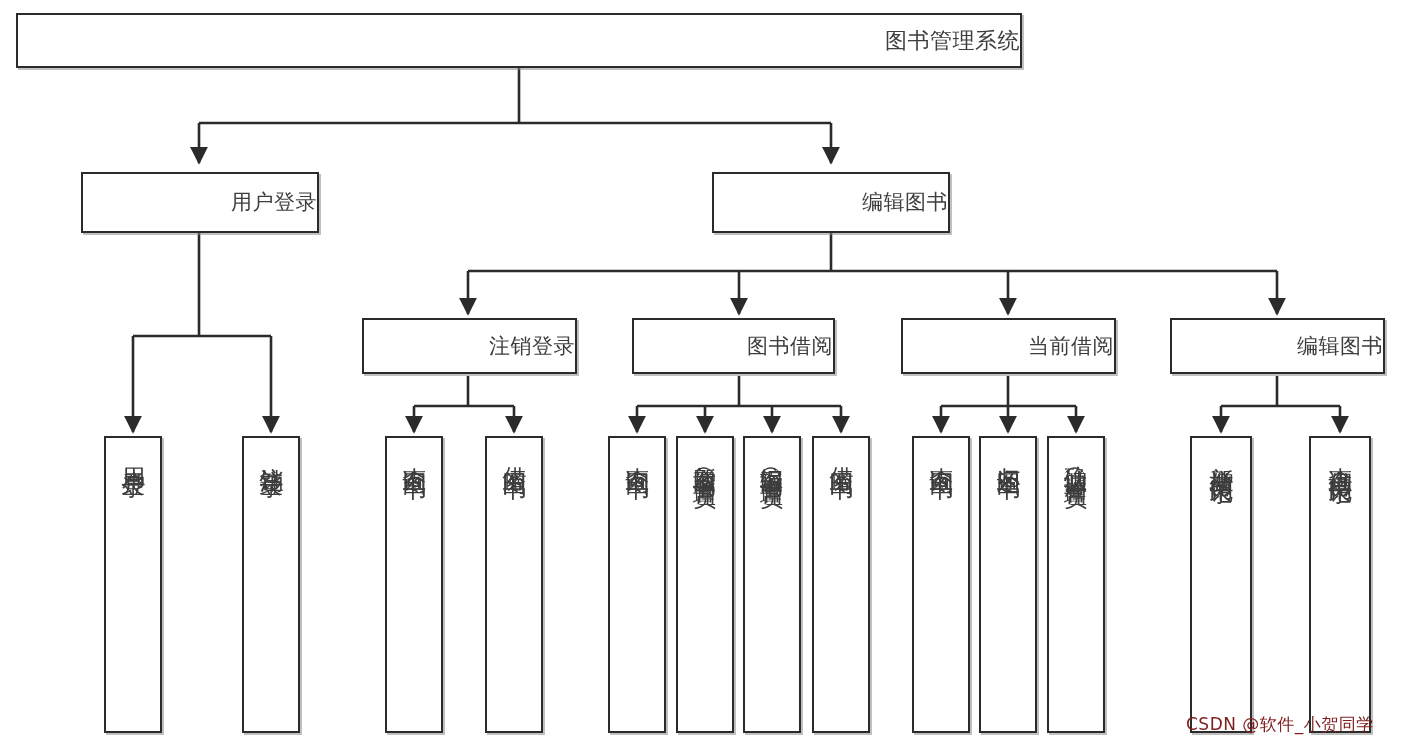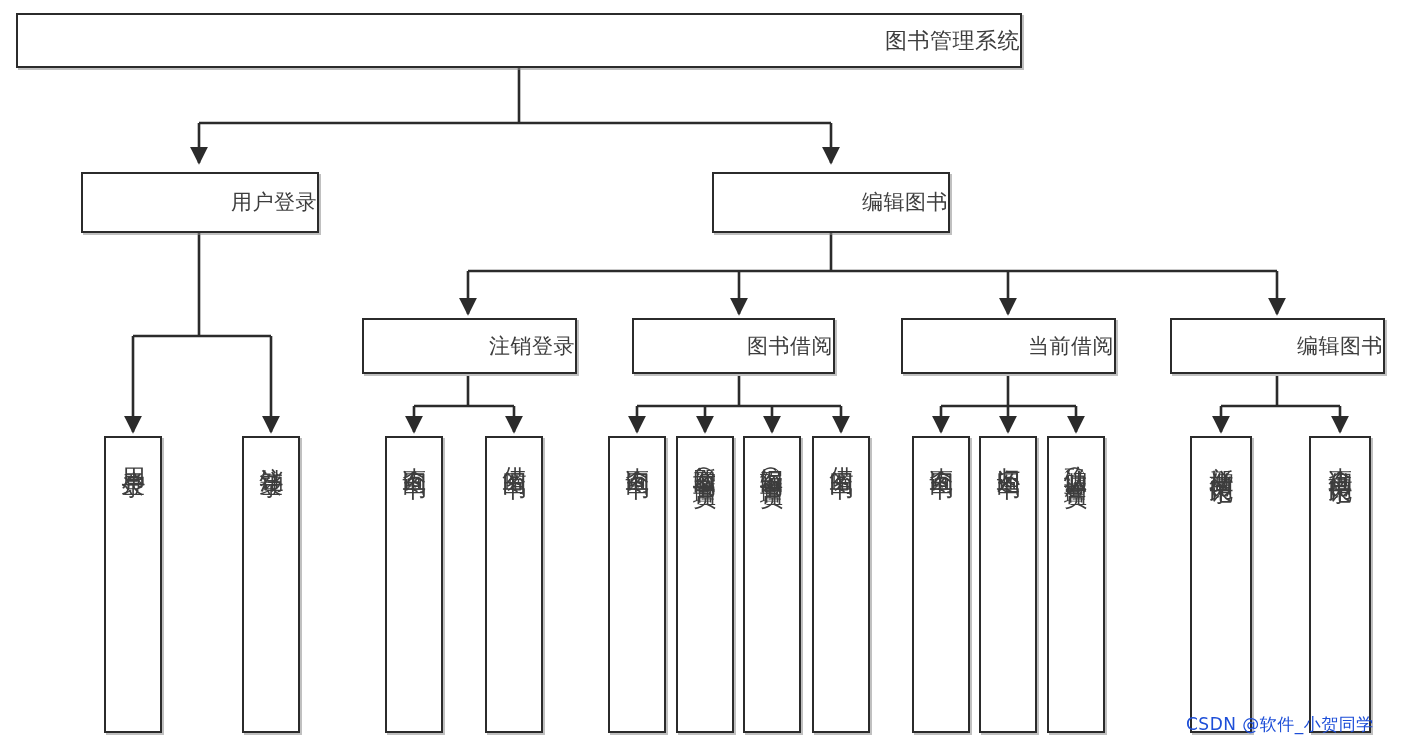--- a/index.html
+++ b/index.html
@@ -51,21 +51,21 @@
     line-height:1.05;
     letter-spacing:3px;
     white-space:nowrap;
   }
   .node.v.tall .lbl{font-size:23px;}
 
   .watermark{
     position:absolute;
     left:1186px;top:713px;
     font-size:17px;
-    color:#1d4ed8;
+    color:#7f1d1d;
     white-space:nowrap;
     letter-spacing:0.5px;
     pointer-events:none;
   }
 </style>
 </head>
 <body>
 
 <div id="canvas">
 

